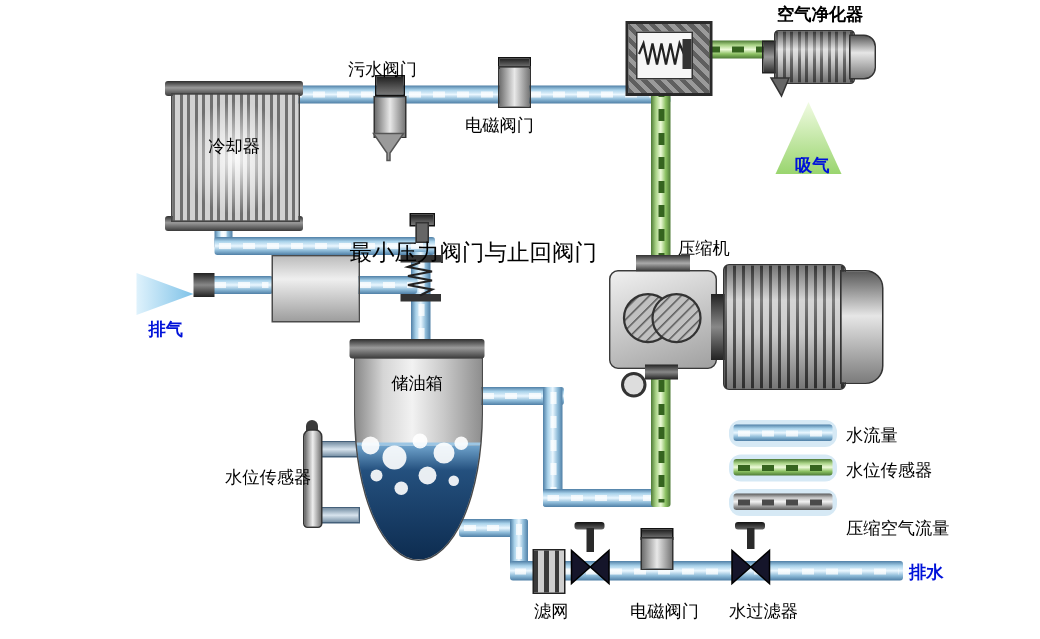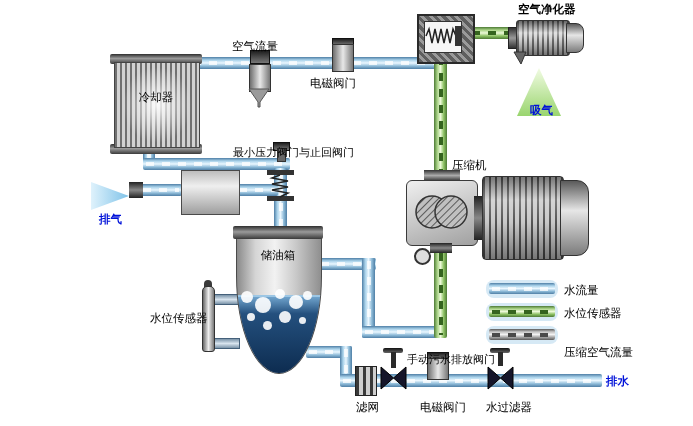--- a/index.html
+++ b/index.html
@@ -98,21 +98,21 @@
   <div class="comp cap-dark" style="left:110px; top:54px; width:92px; height:10px;"></div>
   <div class="comp cap-dark" style="left:110px; top:144px; width:92px; height:10px;"></div>
   <div class="comp ribbed" style="left:114px; top:62px; width:84px; height:84px;"></div>
   <div class="box-label" style="left:114px; top:90px; width:84px; height:14px;">冷却器</div>
 
   <div class="comp smallvalve-cap" style="left:250px; top:50px; width:18px; height:12px;"></div>
   <div class="comp smallvalve-body" style="left:249px; top:64px; width:20px; height:26px;"></div>
   <svg class="comp" style="left:249px; top:89px;" width="20" height="18" viewBox="0 0 20 18">
     <polygon points="0,0 20,0 11,13 11,18 9,18 9,13" fill="#9a9a9a" stroke="#555" stroke-width="1"></polygon>
   </svg>
-  <div class="lbl" style="left:232px; top:39px;">空气流量</div>
+  <div class="lbl" style="left:232px; top:39px;">污水阀门</div>
 
   <div class="comp smallvalve-cap" style="left:332px; top:38px; width:20px; height:6px;"></div>
   <div class="comp smallvalve-body" style="left:332px; top:44px; width:20px; height:26px;"></div>
   <div class="lbl" style="left:310px; top:76px;">电磁阀门</div>
 
   <div class="comp cv-outer" style="left:417px; top:14px; width:54px; height:46px;"></div>
   <div class="comp cv-inner" style="left:424px; top:21px; width:36px; height:30px;"></div>
   <svg class="comp" style="left:426px; top:26px; z-index:4;" width="32" height="20" viewBox="0 0 32 20">
     <polyline points="0,10 3,3 6,17 9,3 12,17 15,3 18,17 21,3 24,17 27,3 30,10 32,10" fill="none" stroke="#222" stroke-width="1.5"></polyline>
   </svg>
@@ -150,21 +150,21 @@
 
   <div class="comp grayblock" style="left:181px; top:170px; width:57px; height:43px;"></div>
 
   <div class="comp smallvalve-cap" style="left:273px; top:142px; width:15px; height:7px;"></div>
   <div class="comp" style="left:277px; top:148px; width:7px; height:12px; background:#666; border:1px solid #333;"></div>
   <div class="comp" style="left:267px; top:170px; width:27px; height:5px; background:#333;"></div>
   <svg class="comp" style="left:269px; top:175px; z-index:4;" width="23" height="22" viewBox="0 0 23 22">
     <polyline points="11,0 3,3 19,6 3,9 19,12 3,15 19,18 11,22" fill="none" stroke="#222" stroke-width="1.5"></polyline>
   </svg>
   <div class="comp" style="left:267px; top:196px; width:27px; height:5px; background:#333;"></div>
-  <div class="lbl" style="left:233px; top:145px; font-size:11px;">最小压力阀门与止回阀门</div>
+  <div class="lbl" style="left:233px; top:159px; font-size:15px;">最小压力阀门与止回阀门</div>
 
   <div class="comp cap-dark" style="left:233px; top:226px; width:90px; height:13px;"></div>
   <div class="comp tank-body" style="left:236px; top:238px; width:84px; height:134px;">
     <div class="tank-liquid">
       <div class="bubble" style="left:4px;  top:-6px; width:12px; height:12px;"></div>
       <div class="bubble" style="left:18px; top:0px;  width:16px; height:16px;"></div>
       <div class="bubble" style="left:38px; top:-8px; width:10px; height:10px;"></div>
       <div class="bubble" style="left:52px; top:-2px; width:14px; height:14px;"></div>
       <div class="bubble" style="left:66px; top:-6px; width:9px;  height:9px;"></div>
       <div class="bubble" style="left:10px; top:16px; width:8px;  height:8px;"></div>
@@ -201,21 +201,20 @@
   <div class="comp m-cap" style="left:560px; top:180px; width:27px; height:74px;"></div>
 
   <div class="comp strainer" style="left:355px; top:366px; width:20px; height:28px;"></div>
   <div class="lbl" style="left:356px; top:400px;">滤网</div>
 
   <div class="comp valve-handle" style="left:383px; top:348px; width:20px; height:5px;"></div>
   <div class="comp valve-stem" style="left:391px; top:352px; width:5px; height:16px;"></div>
   <svg class="comp" style="left:381px; top:364px;" width="25" height="28" viewBox="0 0 25 28">
     <polygon points="0,3 0,25 12.5,14 25,25 25,3 12.5,14" fill="#15152a" stroke="#000" stroke-width="1"></polygon>
   </svg>
-  <div class="lbl" style="left:407px; top:352px; font-size:11px;">手动污水排放阀门</div>
 
   <div class="comp smallvalve-cap" style="left:427px; top:352px; width:20px; height:6px;"></div>
   <div class="comp smallvalve-body" style="left:427px; top:358px; width:20px; height:20px;"></div>
   <div class="lbl" style="left:420px; top:400px;">电磁阀门</div>
 
   <div class="comp valve-handle" style="left:490px; top:348px; width:20px; height:5px;"></div>
   <div class="comp valve-stem" style="left:498px; top:352px; width:5px; height:14px;"></div>
   <svg class="comp" style="left:488px; top:364px;" width="25" height="28" viewBox="0 0 25 28">
     <polygon points="0,3 0,25 12.5,14 25,25 25,3 12.5,14" fill="#15152a" stroke="#000" stroke-width="1"></polygon>
   </svg>

